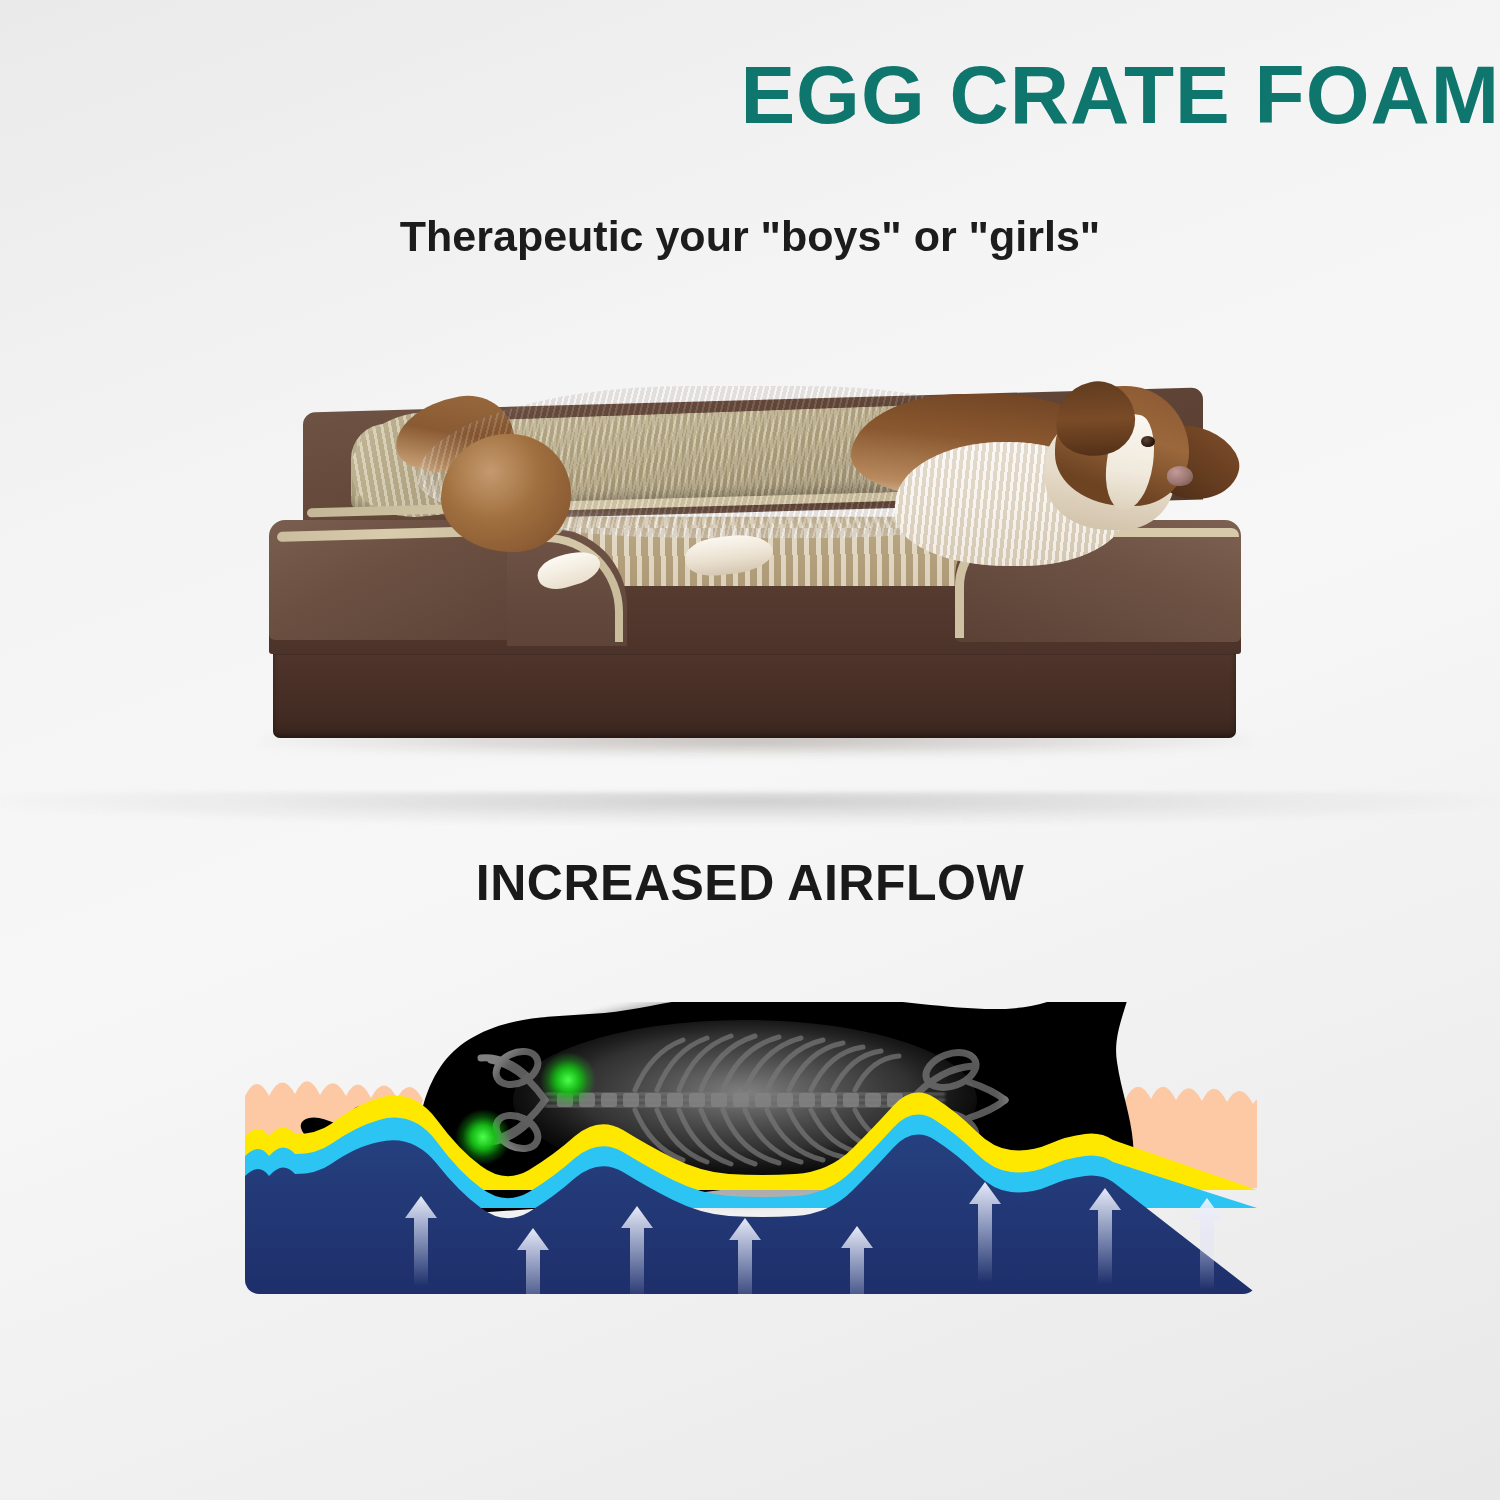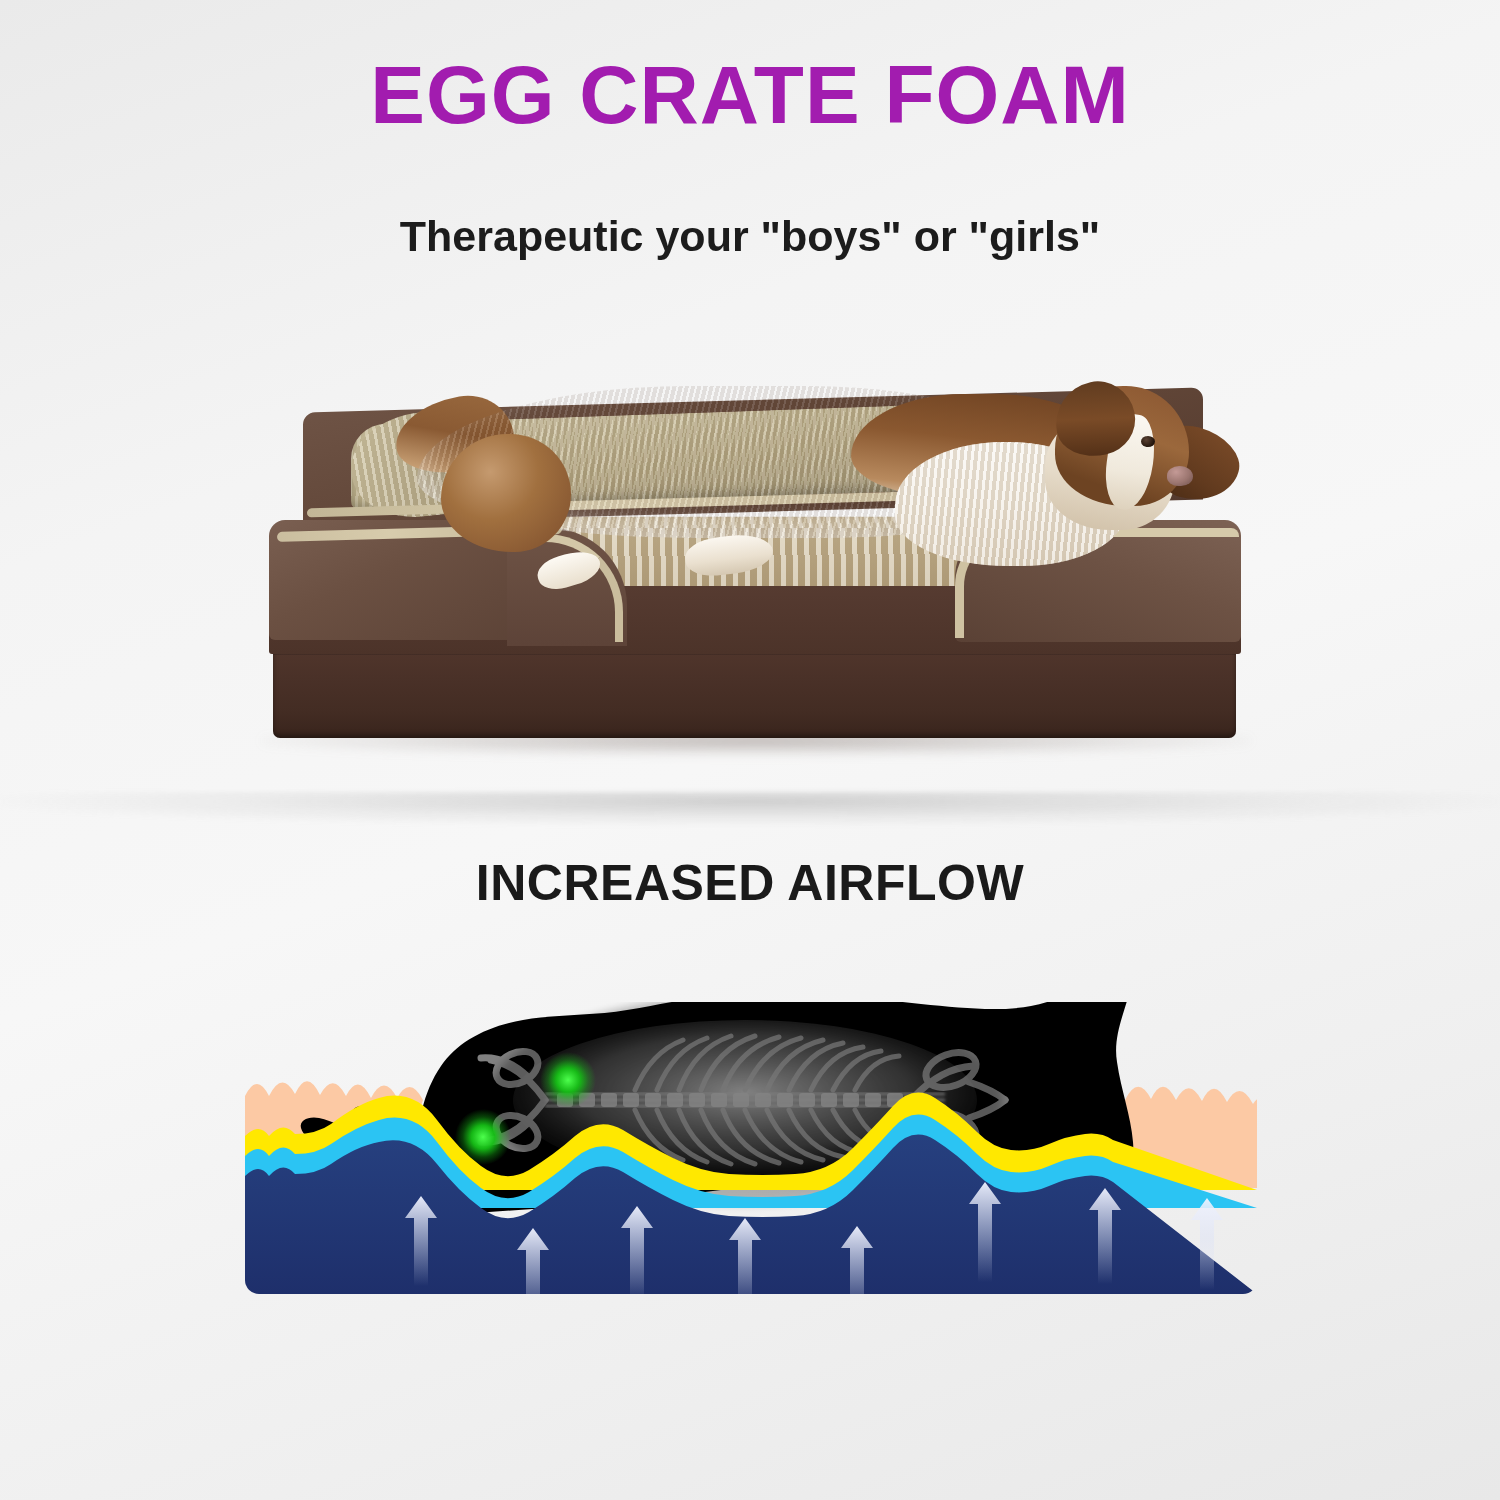--- a/index.html
+++ b/index.html
@@ -7,22 +7,22 @@
   body {
     font-family:"Liberation Sans", sans-serif;
     background:linear-gradient(160deg,#eaeaea 0%,#f4f4f4 28%,#f7f7f7 50%,#efefef 78%,#e8e8e8 100%);
     overflow:hidden; position:relative;
   }
 
   
   #panel-top { position:absolute; left:0; top:0; width:1500px; height:800px; }
 
   #title {
-    position:absolute; left:0; top:52px; width:1500px; text-align:center;
-    font-size:82px; font-weight:bold; letter-spacing:1px; color:#a21caf;
+    position:absolute; left:0; top:52px; width:1500px; text-align:right;
+    font-size:82px; font-weight:bold; letter-spacing:1px; color:#0f766e;
     line-height:1.05;
   }
   #subtitle {
     position:absolute; left:0; top:212px; width:1500px; text-align:center;
     font-size:43px; font-weight:bold; color:#1c1c1c; line-height:1.15;
   }
   #subcaption {
     position:absolute; left:0; top:283px; width:1500px; text-align:center;
     font-size:28px; font-weight:400; color:#2a2a2a;
   }

